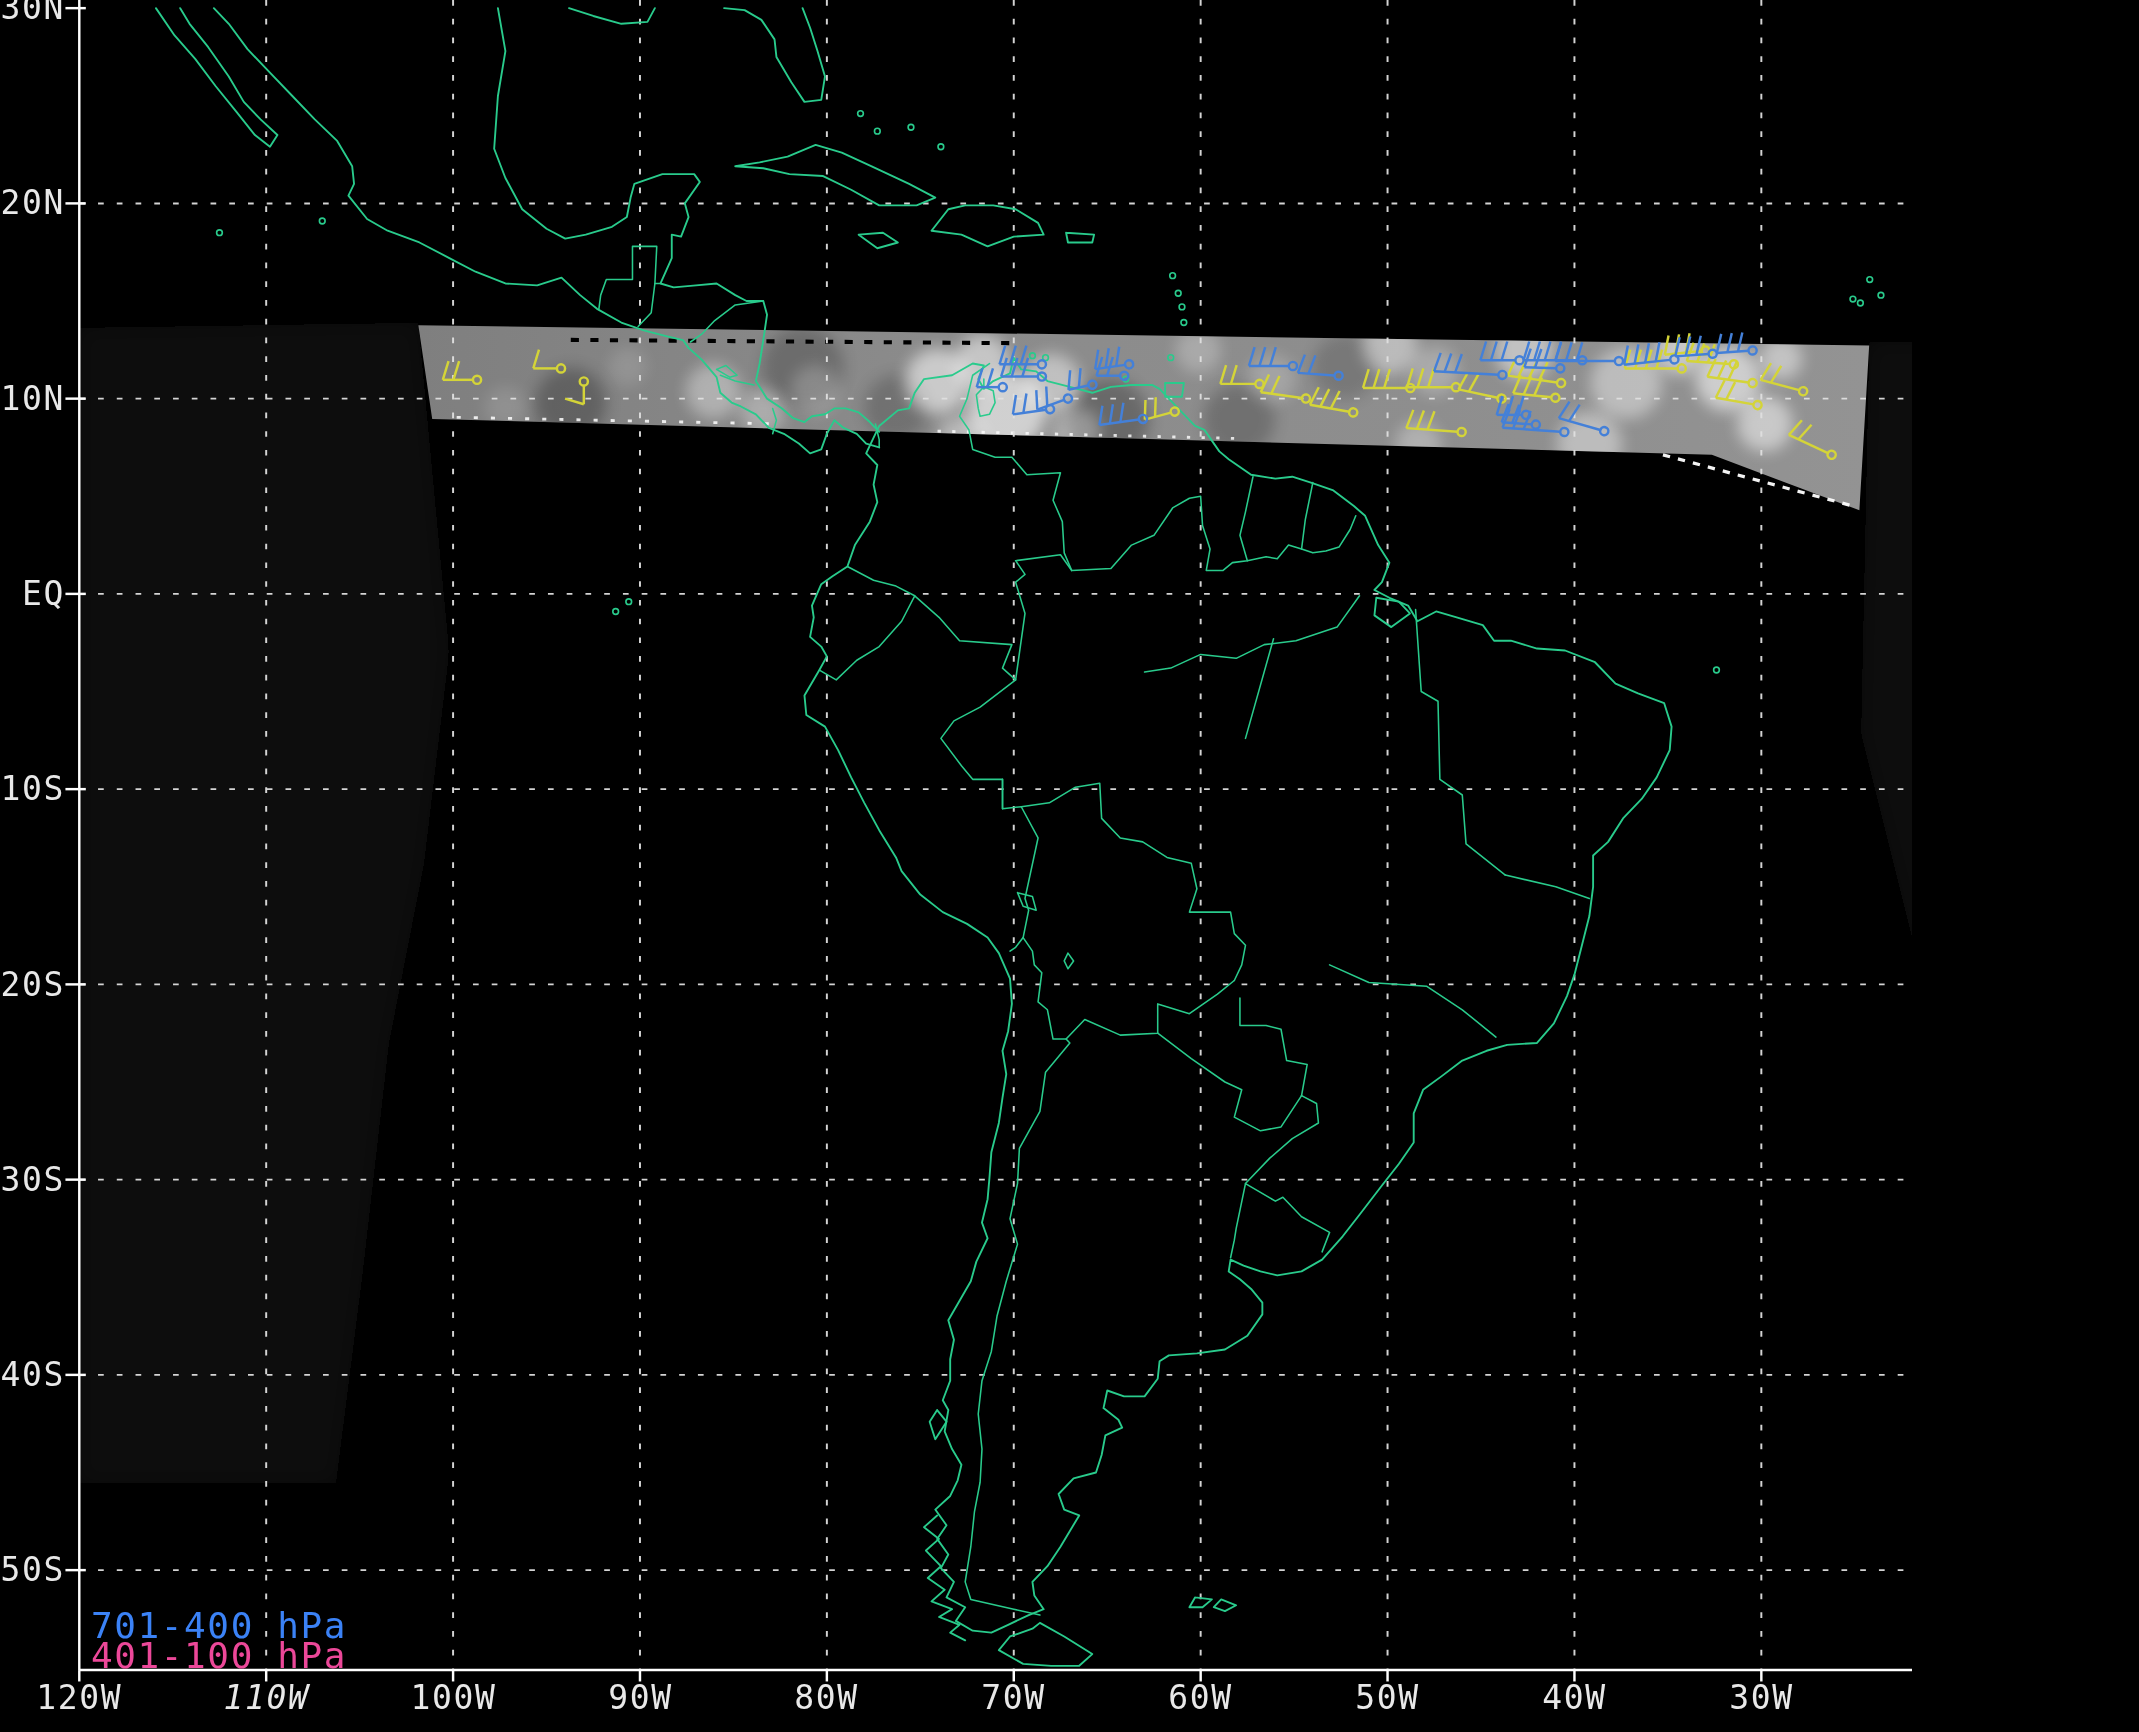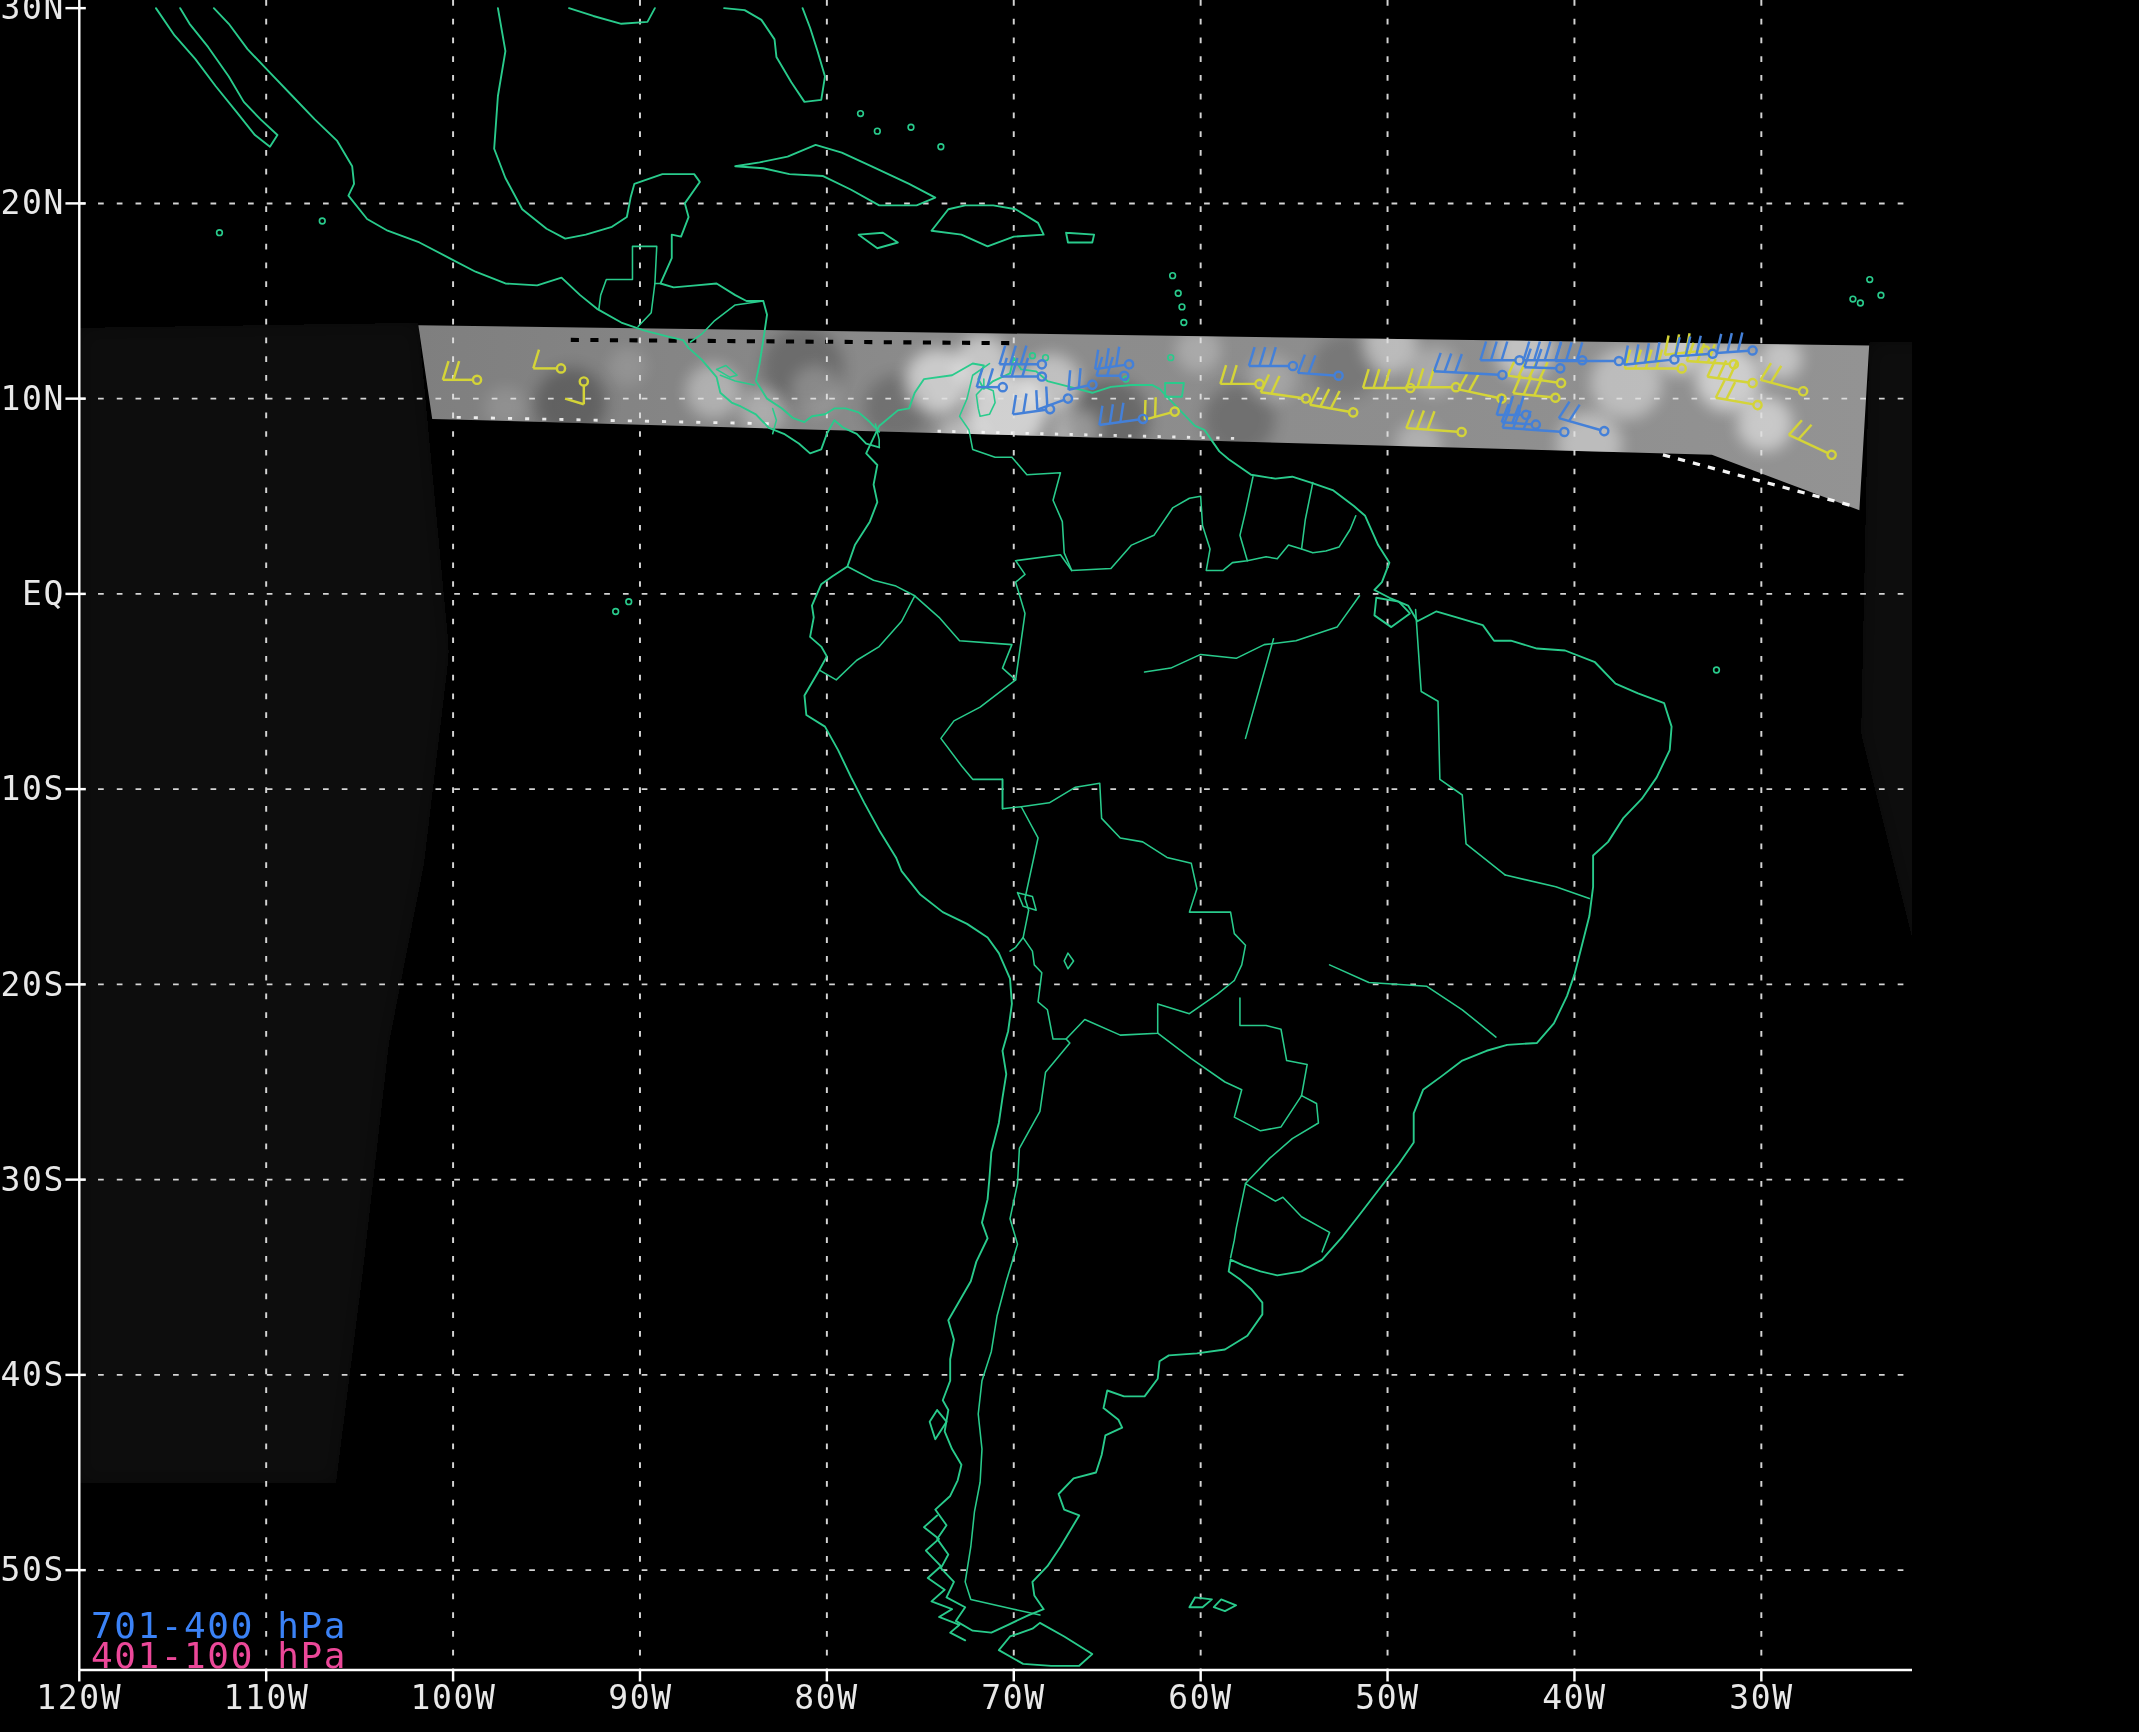--- a/index.html
+++ b/index.html
@@ -497,21 +497,21 @@
       <div class="axis-label lat-label" style="left: -57px; top: -14px;">30N</div>
       <div class="axis-label lat-label" style="left: -57px; top: 181px;">20N</div>
       <div class="axis-label lat-label" style="left: -57px; top: 377px;">10N</div>
       <div class="axis-label lat-label" style="left: -57px; top: 572px;">EQ</div>
       <div class="axis-label lat-label" style="left: -57px; top: 767px;">10S</div>
       <div class="axis-label lat-label" style="left: -57px; top: 963px;">20S</div>
       <div class="axis-label lat-label" style="left: -57px; top: 1158px;">30S</div>
       <div class="axis-label lat-label" style="left: -57px; top: 1353px;">40S</div>
       <div class="axis-label lat-label" style="left: -57px; top: 1548px;">50S</div>
       <div class="axis-label lon-label" style="left: 9.8px; top: 1676px;">120W</div>
-      <div class="axis-label lon-label" style="left: 197px; top: 1676px;">110W</div>
+      <div class="axis-label lon-label" style="left: 197px; top: 1676px; font-style: italic;">110W</div>
       <div class="axis-label lon-label" style="left: 384px; top: 1676px; text-align: center;">100W</div>
       <div class="axis-label lon-label" style="left: 571px; top: 1676px;">90W</div>
       <div class="axis-label lon-label" style="left: 757px; top: 1676px;">80W</div>
       <div class="axis-label lon-label" style="left: 944px; top: 1676px;">70W</div>
       <div class="axis-label lon-label" style="left: 1131px; top: 1676px;">60W</div>
       <div class="axis-label lon-label" style="left: 1318px; top: 1676px;">50W</div>
       <div class="axis-label lon-label" style="left: 1505px; top: 1676px;">40W</div>
       <div class="axis-label lon-label" style="left: 1692px; top: 1676px;">30W</div>
       <div class="axis-label lon-label" style="left: 1879px; top: 1676px;">20W</div>
       <div class="axis-label lon-label" style="left: 2066px; top: 1676px;">10W</div>

